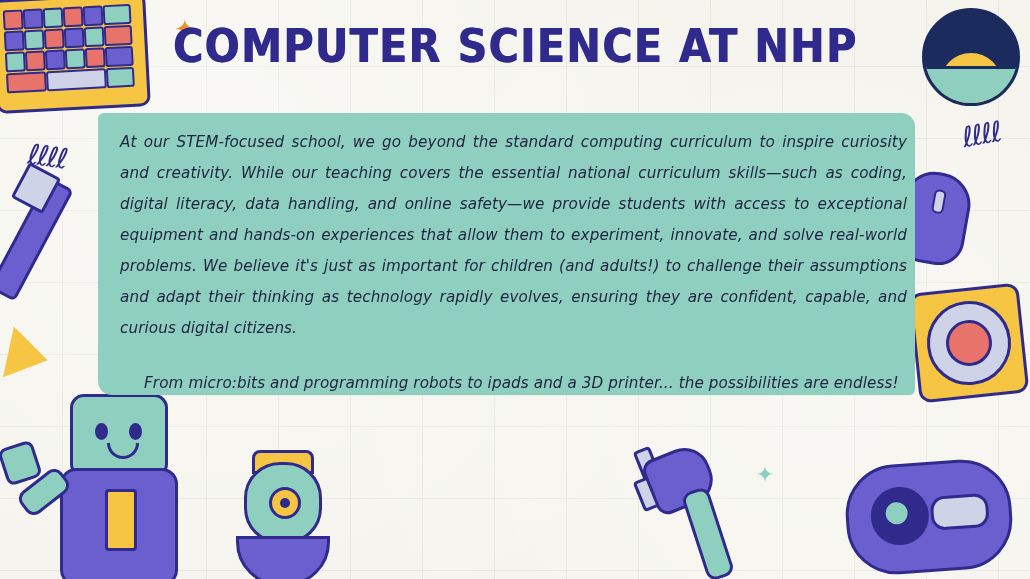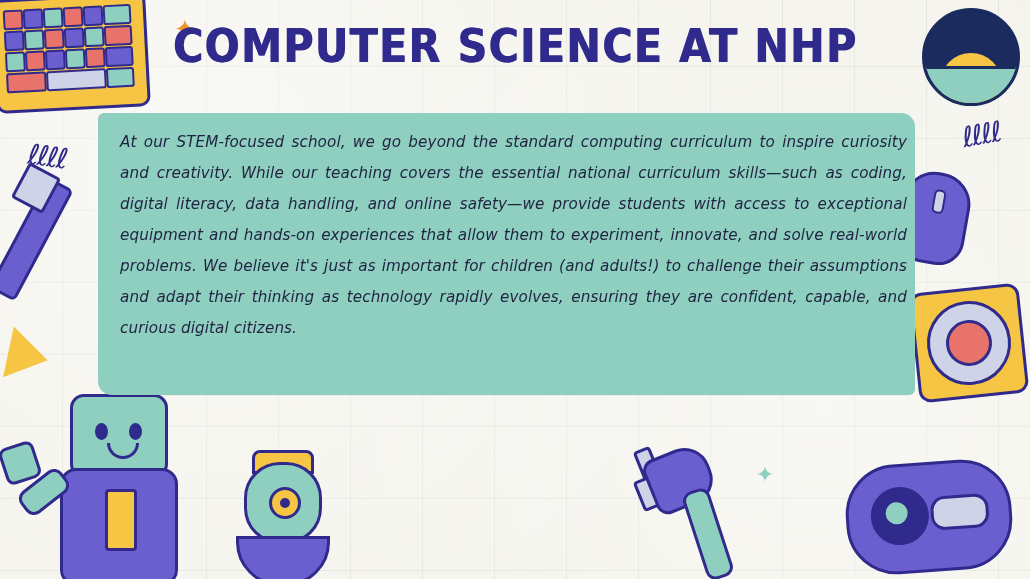--- a/index.html
+++ b/index.html
@@ -385,15 +385,16 @@
         <i></i>
       </div>
     <div class="grill"></div>
   </div>
 
   <div class="title">COMPUTER SCIENCE AT NHP</div>
 
   <div class="panel">
     <div class="panel-inner">
       <div class="body-text">At our STEM-focused school, we go beyond the standard computing curriculum to inspire curiosity and creativity. While our teaching covers the essential national curriculum skills—such as coding, digital literacy, data handling, and online safety—we provide students with access to exceptional equipment and hands-on experiences that allow them to experiment, innovate, and solve real-world problems. We believe it's just as important for children (and adults!) to challenge their assumptions and adapt their thinking as technology rapidly evolves, ensuring they are confident, capable, and curious digital citizens.</div>
+      <div class="body-text-2">From micro:bits and programming robots to ipads and a 3D printer... the possibilities are endless!</div>
     </div>
   </div>
 </div>
 
 </body></html>

